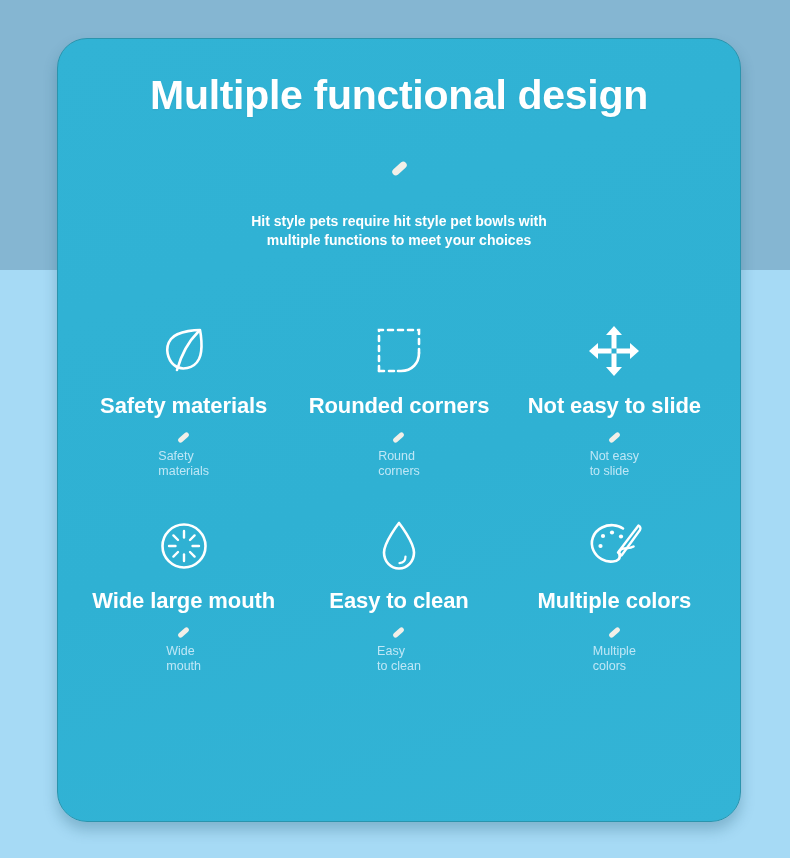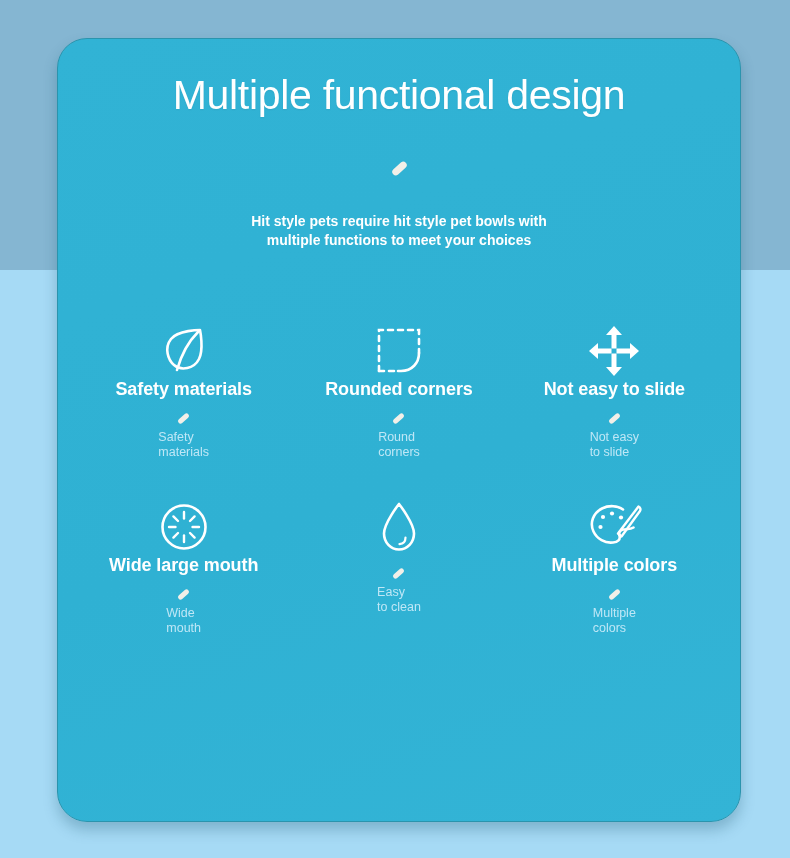--- a/index.html
+++ b/index.html
@@ -45,21 +45,21 @@
     box-shadow: 0 8px 14px rgba(20, 80, 105, .28);
     overflow: hidden;
   }
 
   
   #headline {
     margin-top: 30px;
     text-align: center;
     color: #ffffff;
     font-size: 41px;
-    font-weight: normal;
+    font-weight: bold;
     line-height: 1.27;
     letter-spacing: -0.3px;
     padding: 0 26px;
     text-shadow: 0 1px 2px rgba(0,0,0,.06);
   }
   #headline .hl-line { display: block; white-space: nowrap; }
 
   
   .pill-divider {
     display: block;
@@ -110,22 +110,23 @@
 
   .feature-icon {
     height: 56px;
     display: flex;
     align-items: center;
     justify-content: center;
   }
   .feature-icon svg { display: block; overflow: visible; }
 
   .feature-title {
+    margin-top: 14px;
     color: #ffffff;
-    font-size: 18px;
+    font-size: 22px;
     font-weight: bold;
     text-align: center;
     white-space: nowrap;
     letter-spacing: -0.1px;
   }
 
   .feature-caption {
     color: #bfe7f6;
     font-size: 12.5px;
     line-height: 1.22;
@@ -227,20 +228,21 @@
       </div>
     </div>
 
     <div class="feature-cell">
       <div class="feature-icon">
         <svg width="40" height="52" viewBox="0 0 40 52" fill="none" stroke="#ffffff" stroke-width="2.6" stroke-linecap="round" stroke-linejoin="round">
           <path d="M20 3 C20 3 5 22 5 32.5 C5 41.5 11.7 48.5 20 48.5 C28.3 48.5 35 41.5 35 32.5 C35 22 20 3 20 3 Z"></path>
           <path d="M26.5 36.5 C26.5 40.3 24 42.8 20.5 43.2" stroke-width="2.2"></path>
         </svg>
       </div>
+      <div class="feature-title">Easy to clean</div>
       <span class="pill-divider sm"></span>
       <div class="feature-caption">
         <span class="cap-line">Easy</span>
         <span class="cap-line">to clean</span>
       </div>
     </div>
 
     <div class="feature-cell">
       <div class="feature-icon">
         <svg width="54" height="48" viewBox="0 0 54 48" fill="none" stroke="#ffffff" stroke-width="2.6" stroke-linecap="round" stroke-linejoin="round">

